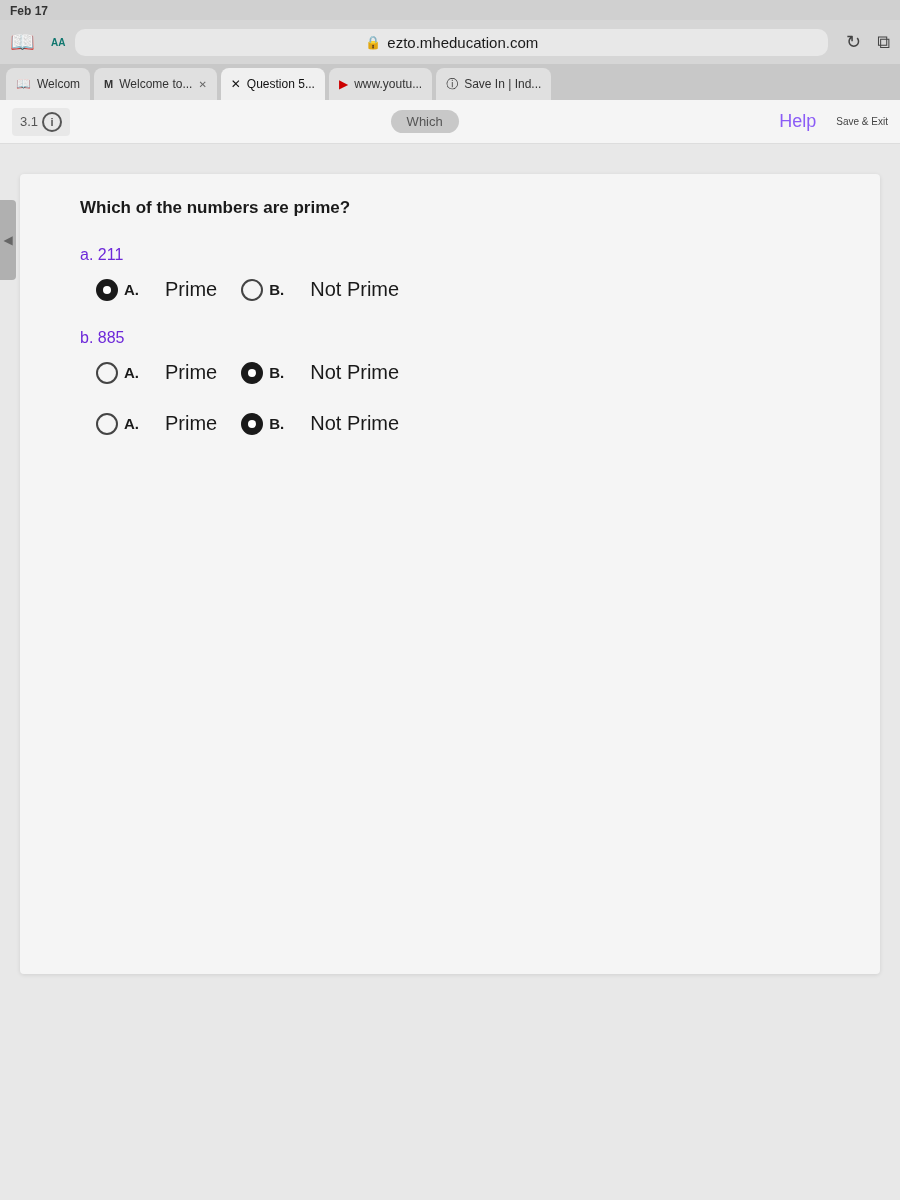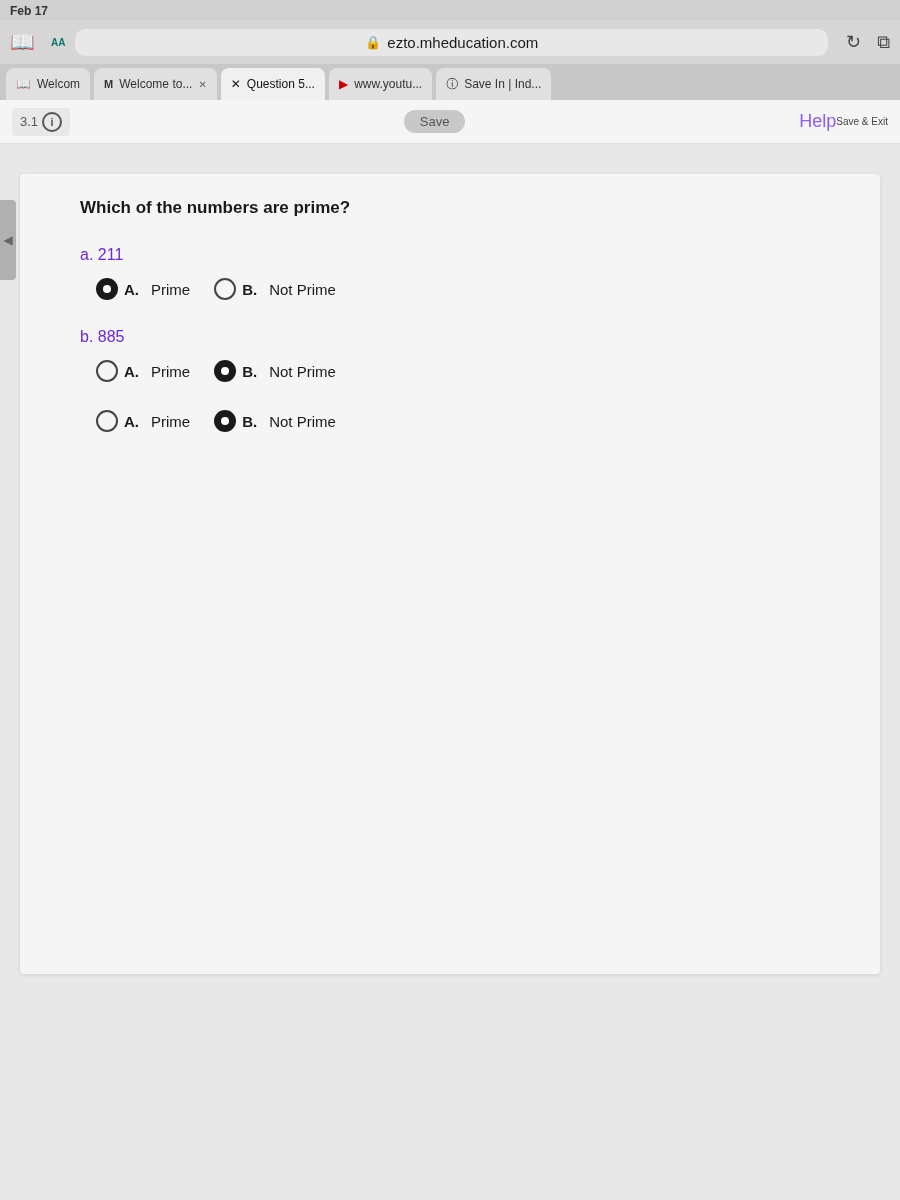--- a/index.html
+++ b/index.html
@@ -107,21 +107,21 @@
     }
 
     
     .page-nav {
       display: flex;
       align-items: center;
       background: #f5f5f5;
       border-bottom: 1px solid #ddd;
       padding: 0 12px;
       height: 44px;
-      gap: 0;
+      gap: 20px;
     }
 
     .section-badge {
       background: #e8e8e8;
       border-radius: 4px;
       padding: 4px 8px;
       font-size: 13px;
       color: #555;
       display: flex;
       align-items: center;
@@ -221,23 +221,23 @@
       background: white;
     }
 
     .radio-label-letter {
       font-size: 15px;
       font-weight: 700;
       color: #1a1a1a;
     }
 
     .radio-label-text {
-      font-size: 15px;
+      font-size: 20px;
       color: #1a1a1a;
-      margin-left: 6px;
+      margin-left: 20px;
     }
 
     
     .date-bar {
       background: #d0d0d0;
       padding: 2px 10px;
       font-size: 12px;
       color: #333;
       font-weight: 700;
       height: 20px;
@@ -322,21 +322,21 @@
 
 <div class="page-nav">
   <div class="section-badge">
     <span>3.1</span>
     <div class="info-circle">
       <span>i</span>
     </div>
   </div>
 
   <div class="status-saved">
-    <span>Save</span>
+    <span>Which</span>
   </div>
 
   <span class="nav-help">Help</span>
   <span class="nav-save-exit">Save &amp; Exit</span>
 </div>
 
 <div class="content-area">
 
   <div class="sidebar-arrow">◀</div>
 

